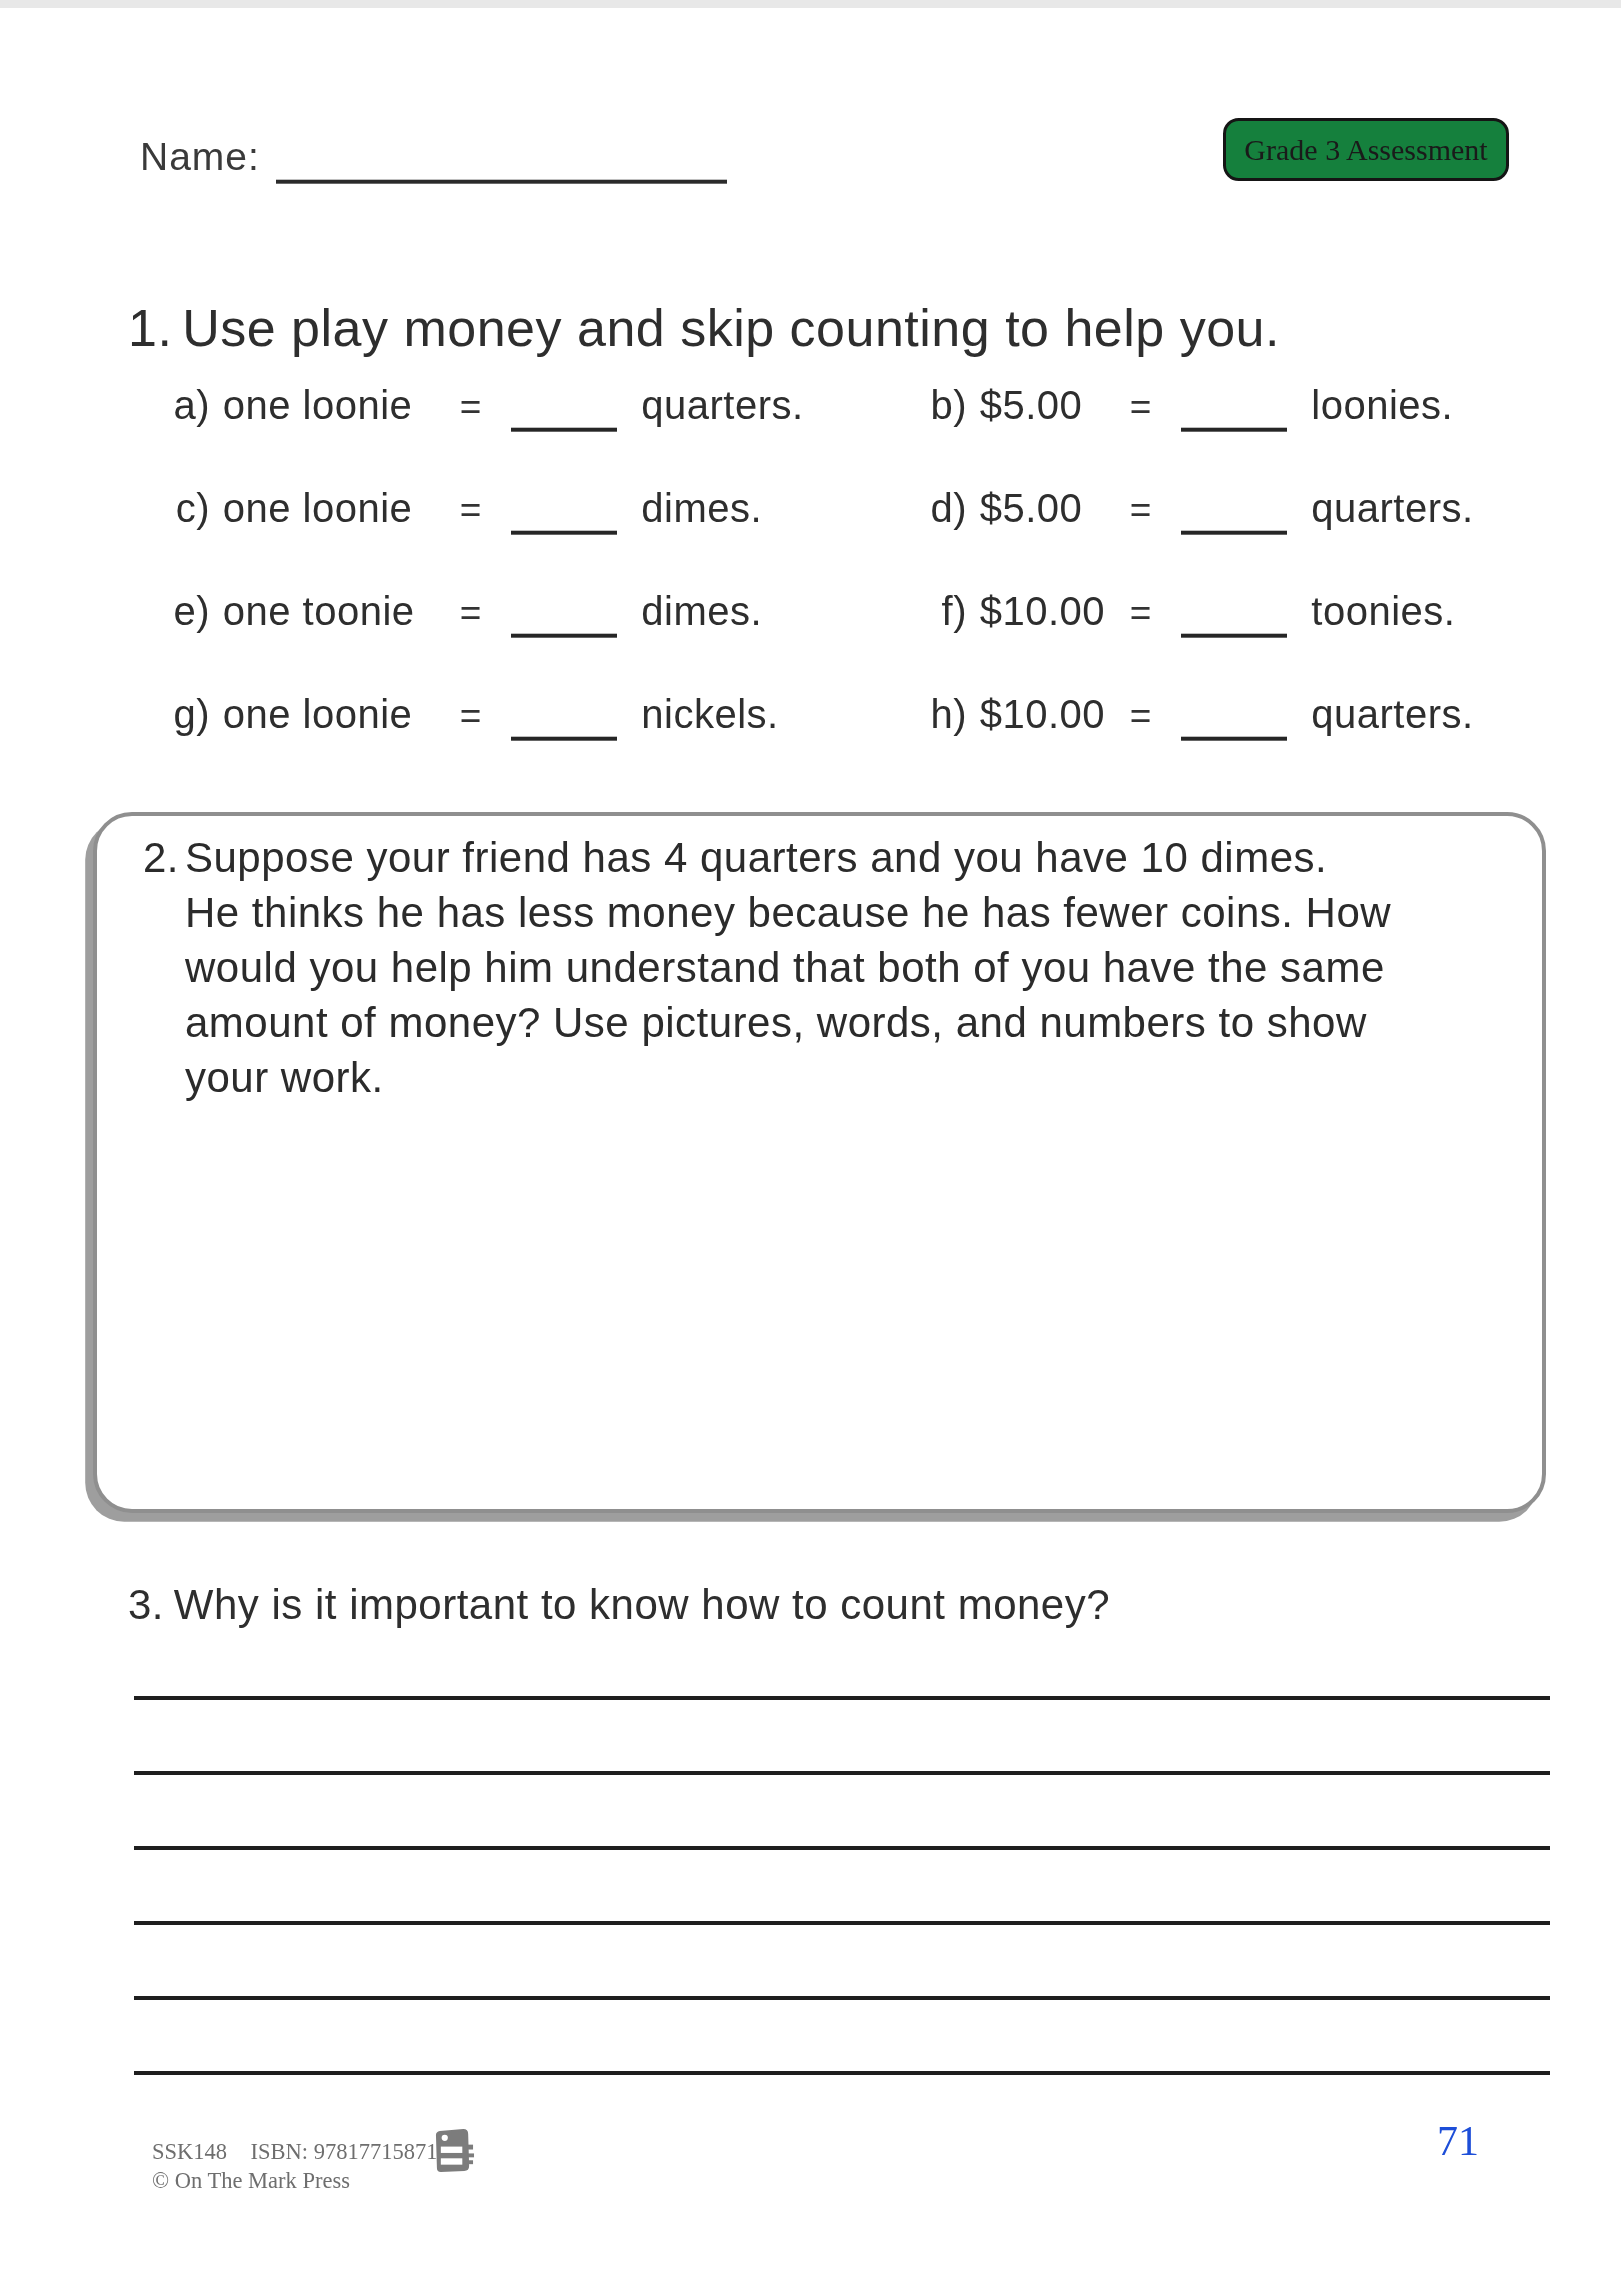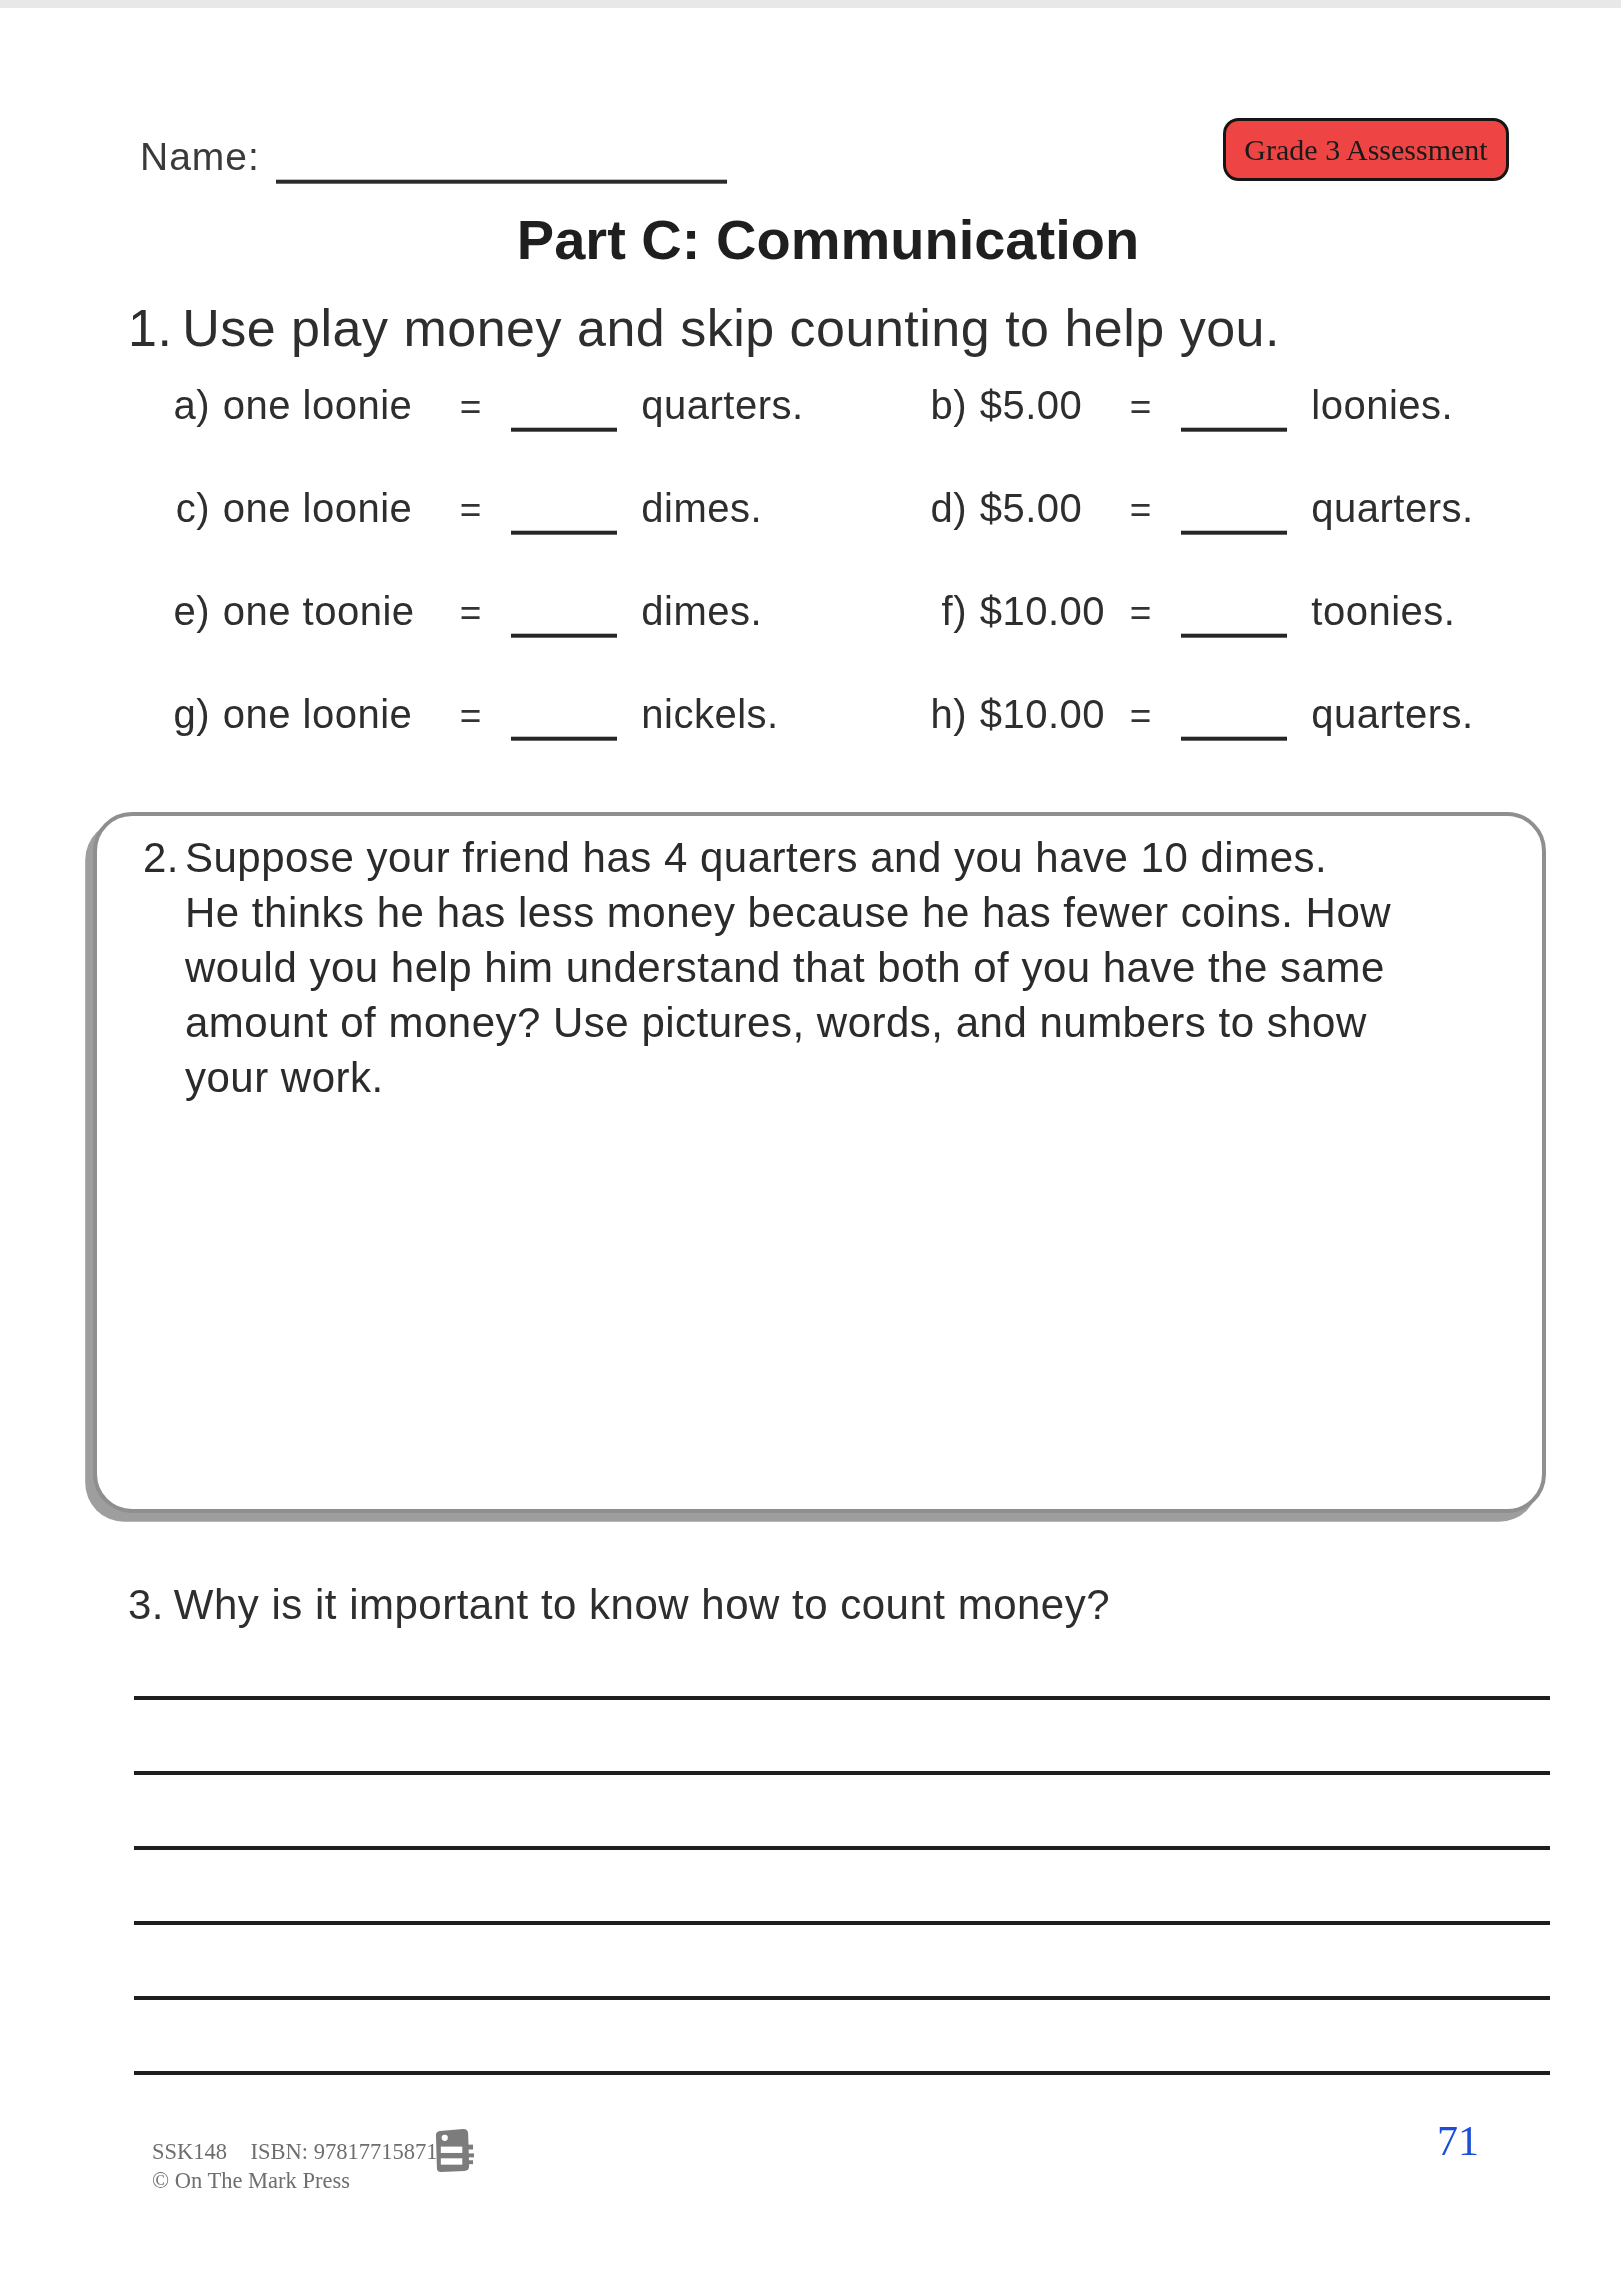--- a/index.html
+++ b/index.html
@@ -24,21 +24,21 @@
     display:inline-block; width:451px; height:0;
     border-bottom:4.9px solid #2b2b2b;
     margin-left:15.7px; transform:translateY(13.7px);
   }
   .badge {
     position:absolute; left:1223px; top:110px;
     width:286px; height:63px;
     border:3.9px solid #151515; border-radius:15.7px;
     display:flex; align-items:center; justify-content:center;
     font-family:"Liberation Serif", serif;
-    font-size:30px; color:#1a1a1a; background:#ef4444;
+    font-size:30px; color:#1a1a1a; background:#15803d;
   }
 
   
   .title {
     position:absolute; top:199px; left:0; width:100%;
     text-align:center; text-indent:35px;
     font-size:56px; font-weight:800; letter-spacing:0px; color:#1f1f1f;
   }
 
   
@@ -113,21 +113,20 @@
 
   <div class="name-row">
     <span>Name:</span>
     <span class="name-line"></span>
   </div>
 
   <div class="badge">
     <span>Grade 3 Assessment</span>
   </div>
 
-  <div class="title">Part C: Communication</div>
 
   <div class="q1-head">
     <span class="qnum">1.</span><span>Use play money and skip counting to help you.</span>
   </div>
 
   <div class="q1-grid">
     <div class="q1-item">
       <span class="qid">a)</span>
       <span class="lhs">one loonie</span>
       <span class="eq">=</span>

